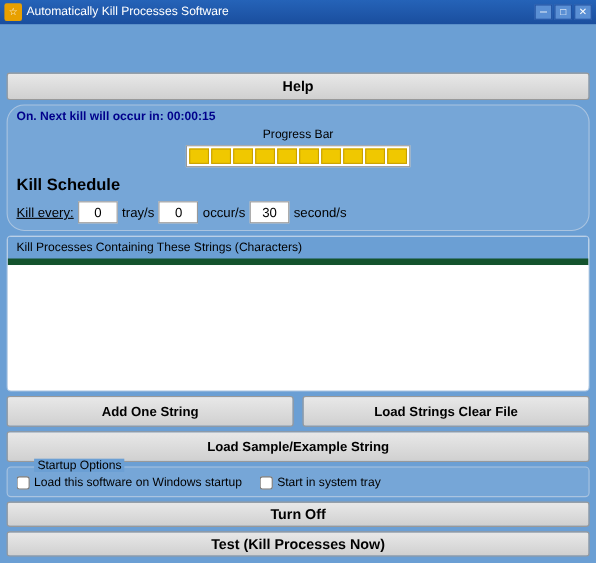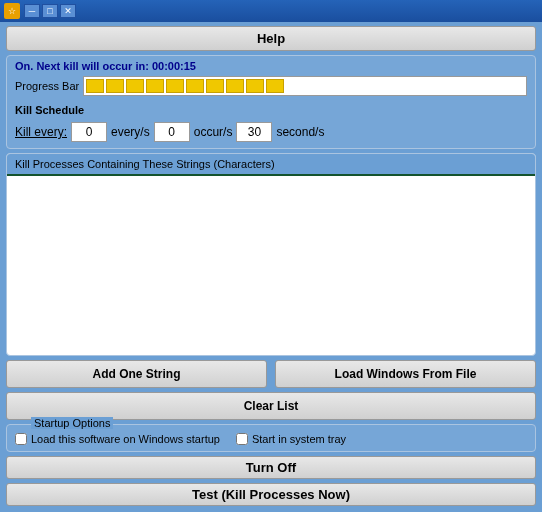--- a/index.html
+++ b/index.html
@@ -57,49 +57,51 @@
       align-items: center;
       justify-content: center;
       cursor: pointer;
     }
     .content {
       flex: 1;
       padding: 4px 6px 6px 6px;
       display: flex;
       flex-direction: column;
       gap: 4px;
+      margin-top: 40px;
     }
     .help-btn {
       background: linear-gradient(to bottom, #e8e8e8, #d0d0d0);
       border: 1px solid #999;
       border-radius: 3px;
       padding: 4px 8px;
       text-align: center;
       font-size: 13px;
       font-weight: bold;
       cursor: pointer;
       color: #000;
     }
     .group-box {
       border: 1px solid #aac4e0;
-      border-radius: 4px;
+      border-radius: 16px;
       padding: 4px 8px 6px 8px;
       position: relative;
       background: rgba(255,255,255,0.08);
     }
     .timer-label {
       font-size: 11px;
       color: #00008b;
       font-weight: bold;
       margin-bottom: 4px;
     }
     .progress-container {
       display: flex;
       align-items: center;
       gap: 4px;
+      flex-direction: column;
     }
     .progress-label {
       font-size: 11px;
       color: #000;
       white-space: nowrap;
     }
     .progress-bar-outer {
       flex: 1;
       height: 20px;
       background: white;
@@ -150,21 +152,21 @@
       overflow: hidden;
       background: white;
       flex: 1;
       min-height: 100px;
     }
     .list-header {
       background: #6b9fd4;
       padding: 4px 8px;
       font-size: 11px;
       color: #000;
-      border-bottom: 2px solid #14532d;
+      border-bottom: 6px solid #14532d;
     }
     .list-body {
       height: 110px;
       overflow-y: auto;
       background: white;
     }
     .btn-row {
       display: flex;
       gap: 8px;
     }
@@ -226,20 +228,21 @@
   </style>
 </head>
 <body>
 
 <div class="window">
 
   <div class="title-bar">
     <div class="title-bar-icon">
       <span>☆</span>
     </div>
+    <span class="title-bar-title">Automatically Kill Processes Software</span>
     <div class="title-bar-controls">
       <div class="title-btn">─</div>
       <div class="title-btn">□</div>
       <div class="title-btn">✕</div>
     </div>
   </div>
 
   <div class="content">
 
     <button class="help-btn">Help</button>
@@ -257,44 +260,44 @@
             <div class="progress-block"></div>
             <div class="progress-block"></div>
             <div class="progress-block"></div>
             <div class="progress-block"></div>
             <div class="progress-block"></div>
             <div class="progress-block"></div>
           </div>
         </div>
       </div>
 
-      <div style="margin-top:8px; font-size:11px; font-weight:bold;">Kill Schedule</div>
+      <div style="margin-top:8px; font-size:15px; font-weight:bold;">Kill Schedule</div>
       <div class="kill-schedule-row">
         <span class="kill-label">Kill every:</span>
         <input class="number-input" type="text" value="0" style="">
-        <span class="unit-label">every/s</span>
+        <span class="unit-label">tray/s</span>
         <input class="number-input" type="text" value="0" style="">
         <span class="unit-label">occur/s</span>
         <input class="number-input" type="text" value="30" style="">
         <span class="unit-label">second/s</span>
       </div>
     </div>
 
     <div class="list-group">
       <div class="list-header">Kill Processes Containing These Strings (Characters)</div>
       <div class="list-body"></div>
     </div>
 
     <div class="btn-row">
       <button class="action-btn">Add One String</button>
-      <button class="action-btn">Load Windows From File</button>
+      <button class="action-btn">Load Strings Clear File</button>
     </div>
 
     <div class="btn-row">
-      <button class="action-btn">Clear List</button>
+      <button class="action-btn">Load Sample/Example String</button>
     </div>
 
     <div class="startup-group">
       <span class="startup-label">Startup Options</span>
       <div class="startup-row">
         <label class="checkbox-item">
           <input type="checkbox" style="">
           <span>Load this software on Windows startup</span>
         </label>
         <label class="checkbox-item">

